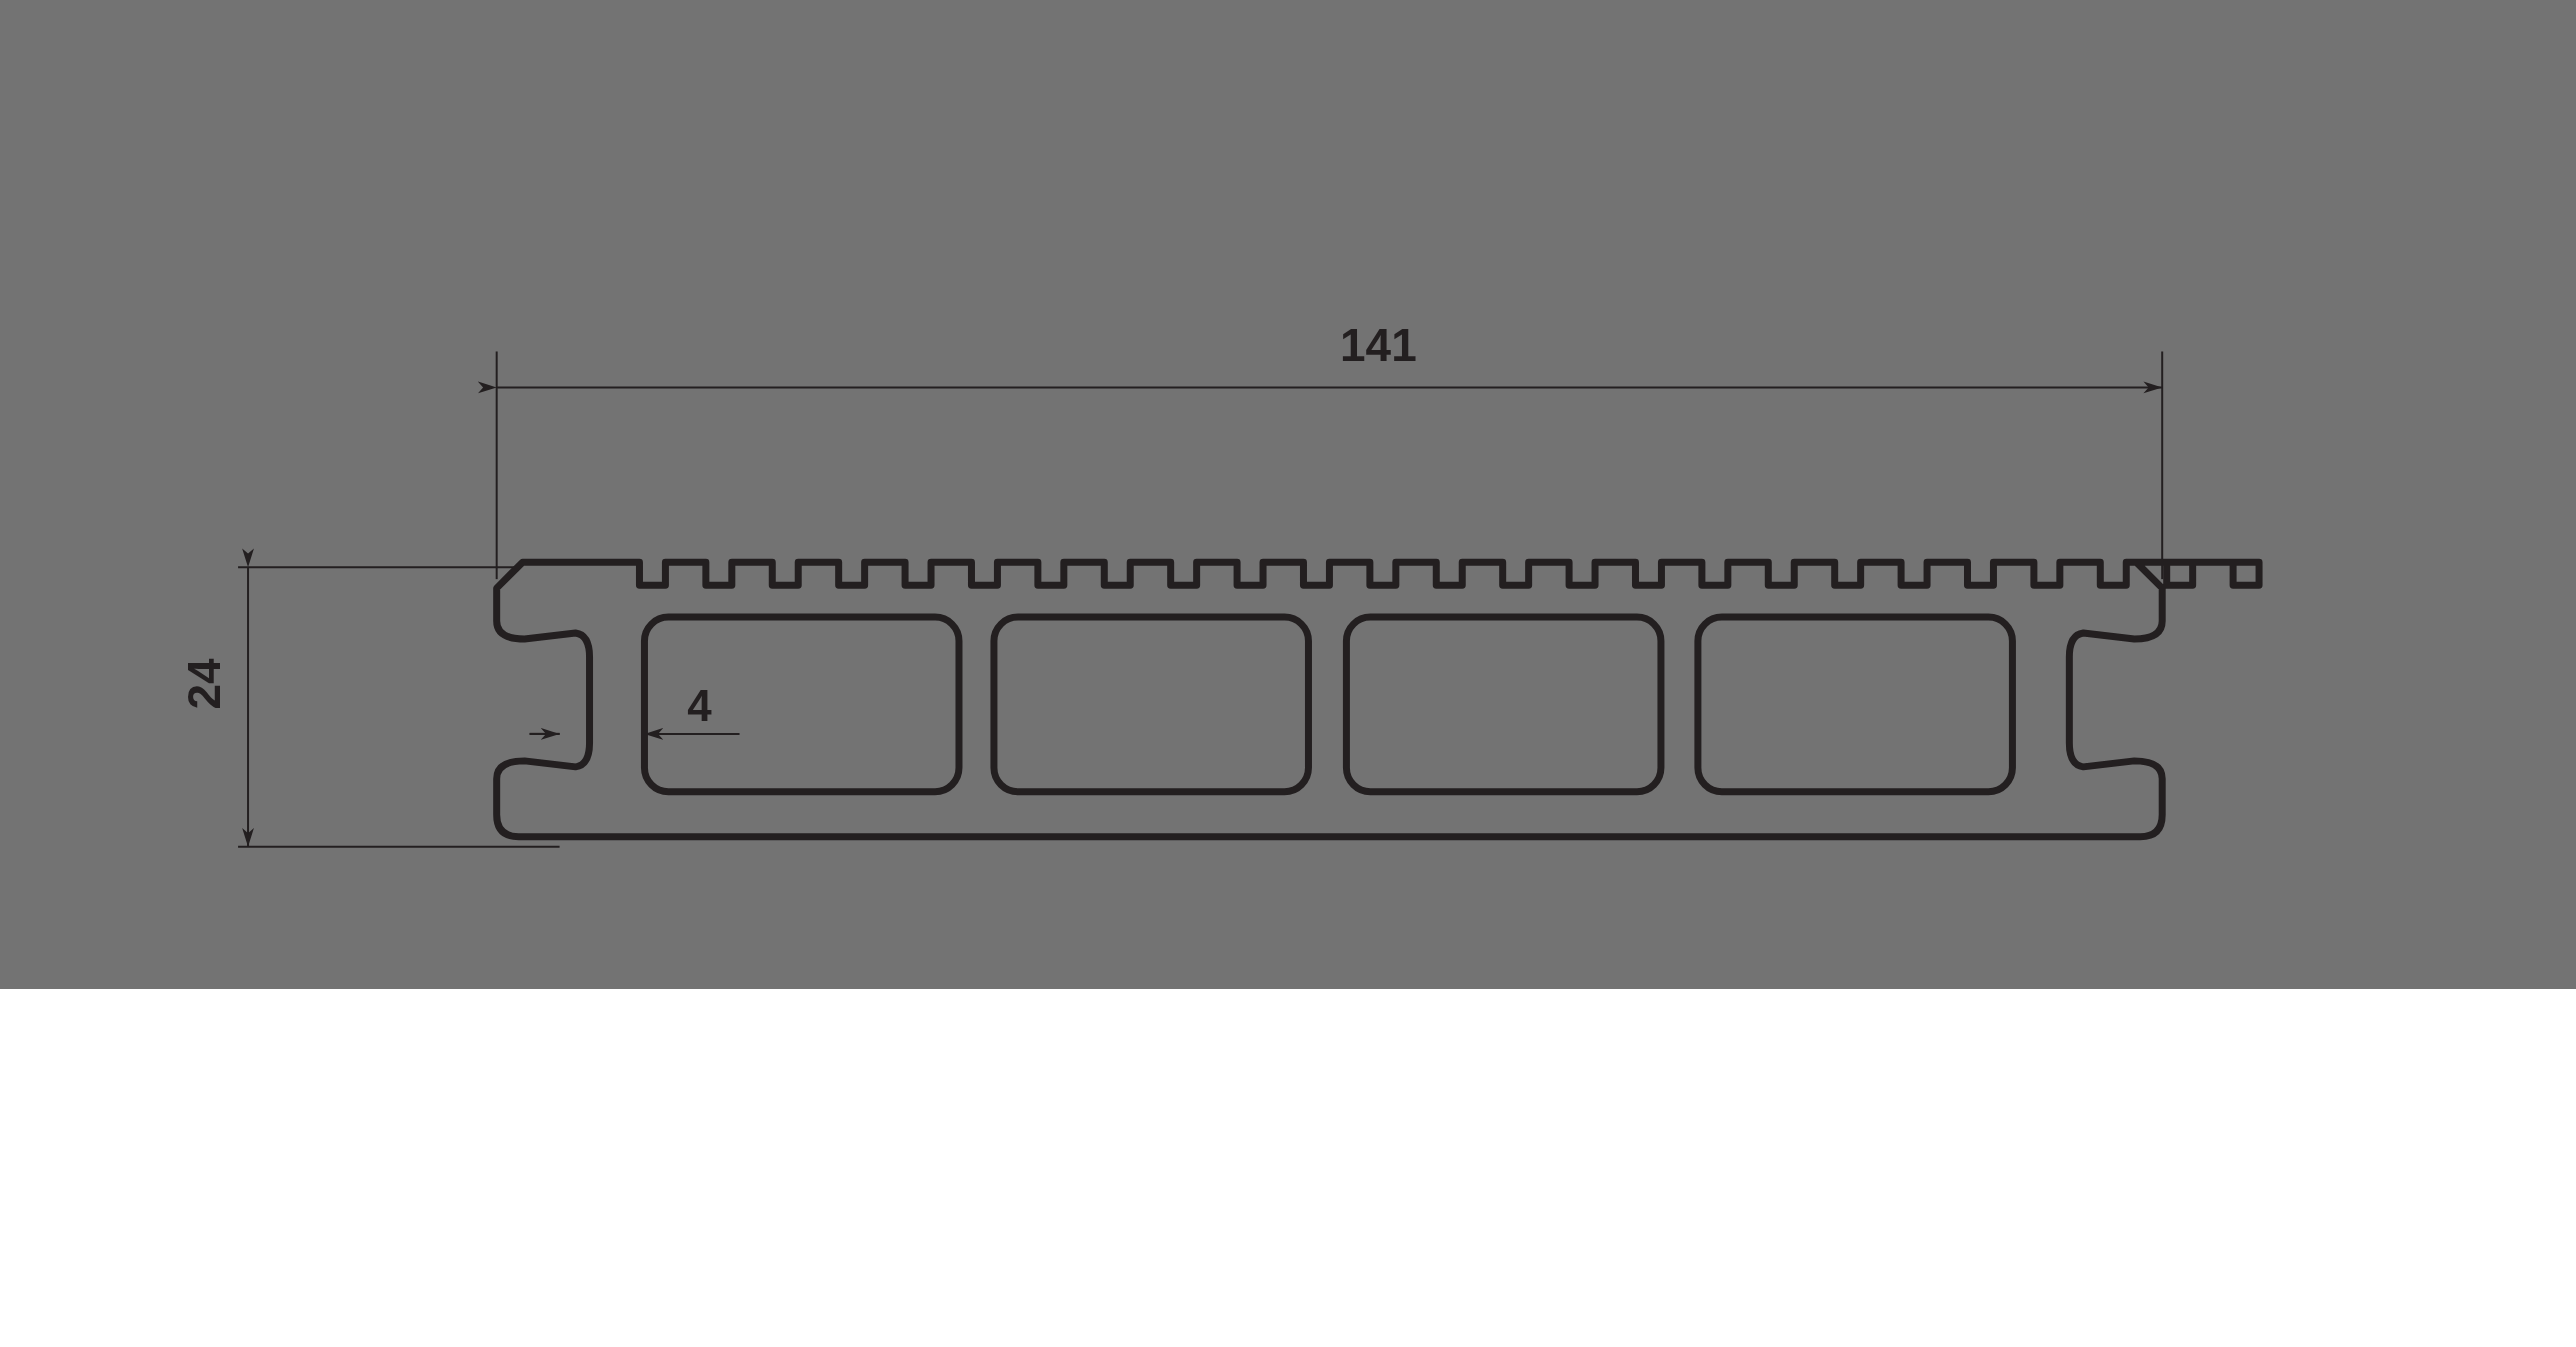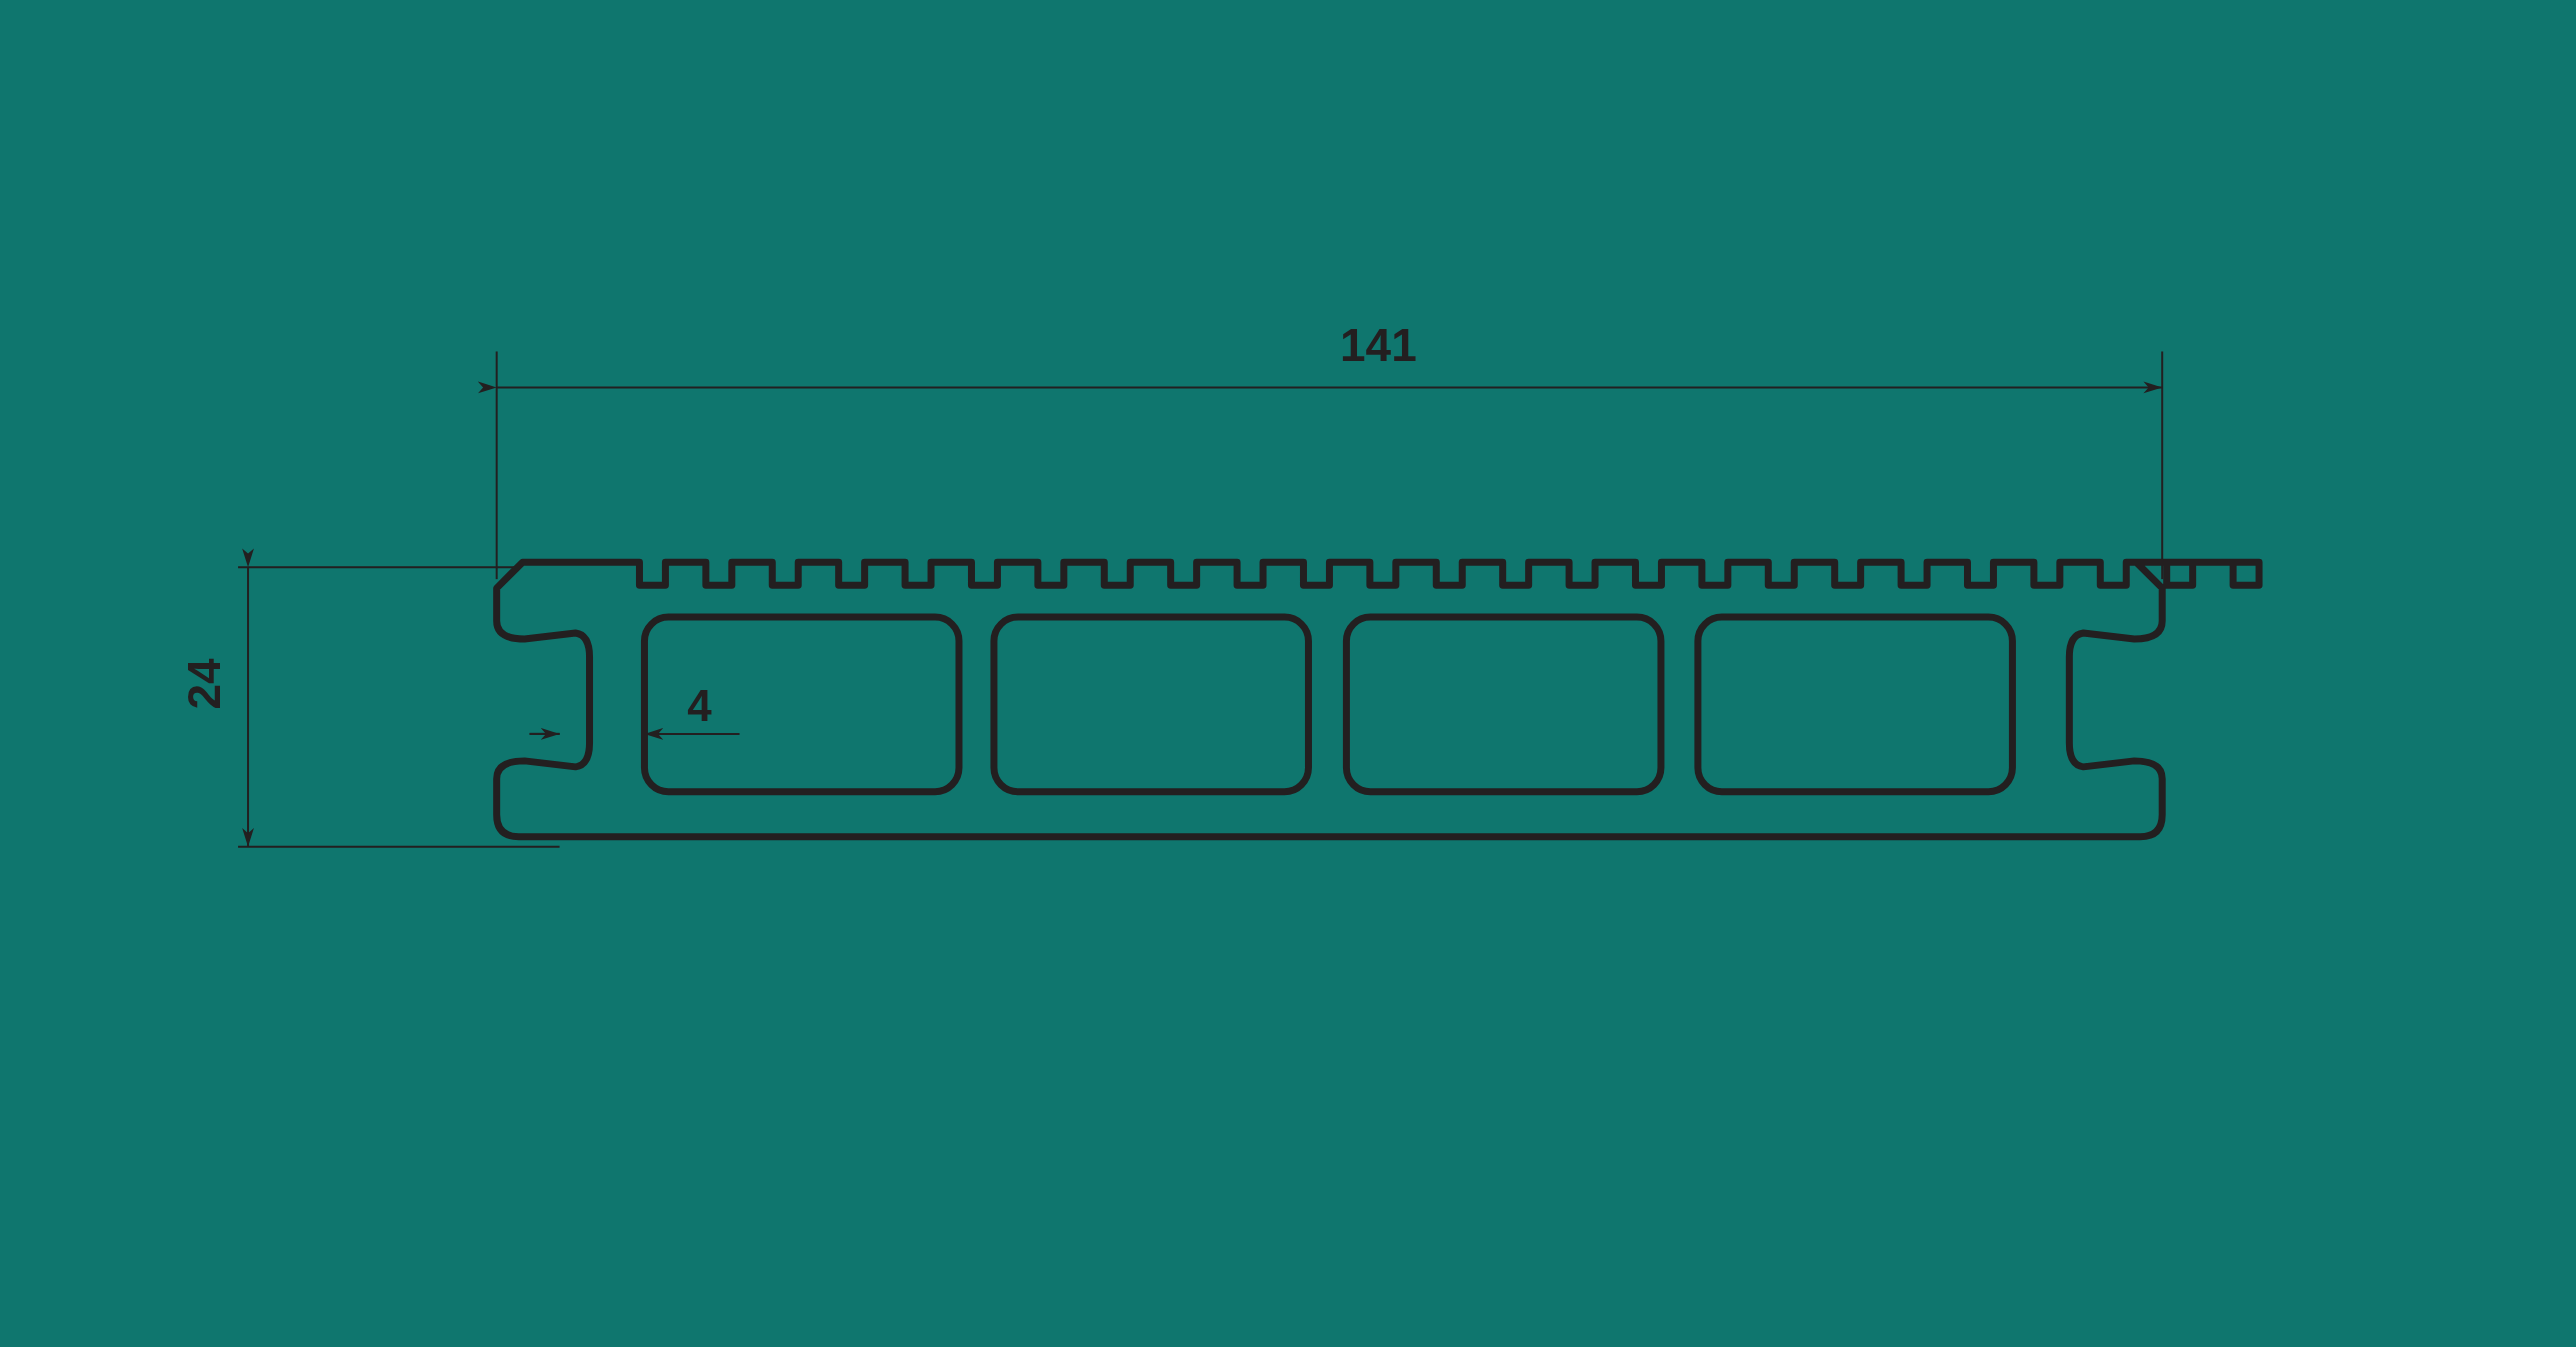--- a/index.html
+++ b/index.html
@@ -10,22 +10,22 @@
   }
   body {
     width: 2576px;
     height: 1347px;
     overflow: hidden;
     font-family: "Liberation Sans", sans-serif;
   }
   #drawing-root {
     position: relative;
     width: 2576px;
-    height: 1347px;
-    background: #0f766e;
+    height: 989px;
+    background: #737373;
   }
   #drawing-svg {
     position: absolute;
     left: 0;
     top: 0;
     width: 2576px;
     height: 1347px;
     display: block;
   }
   .dim-text {

